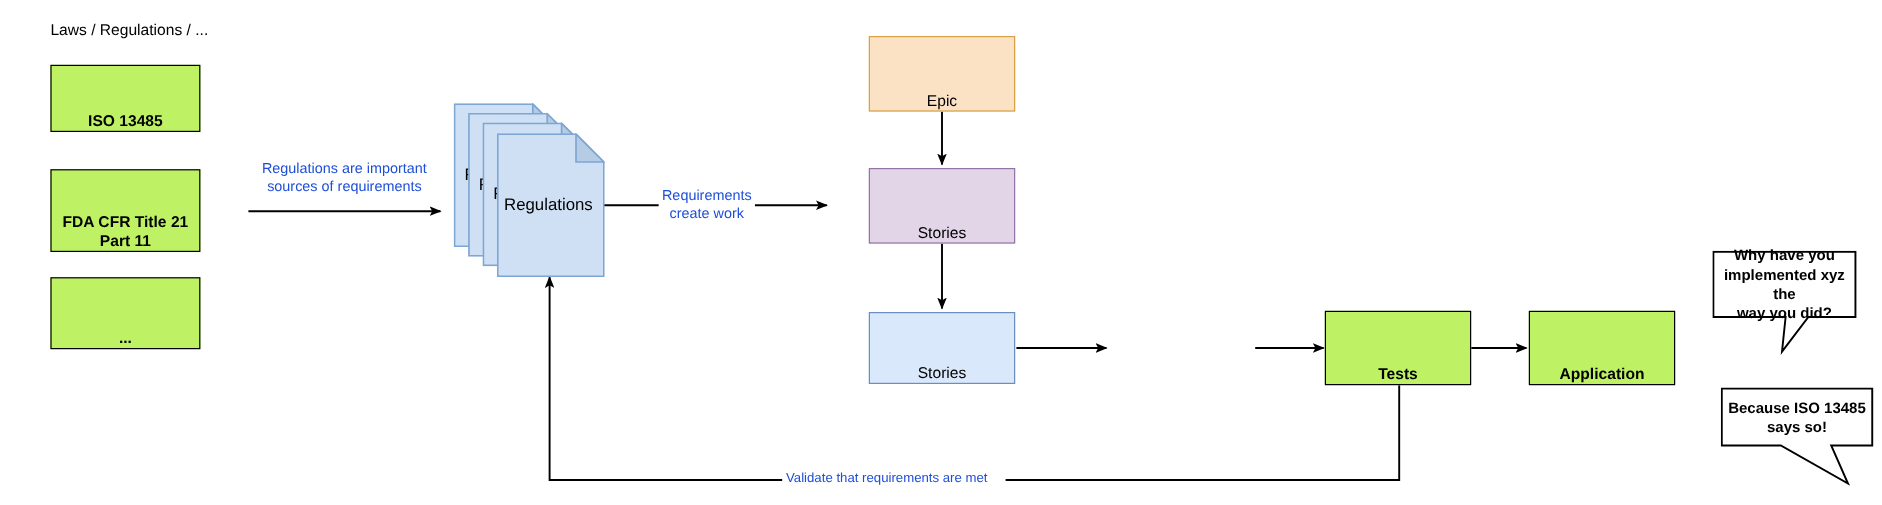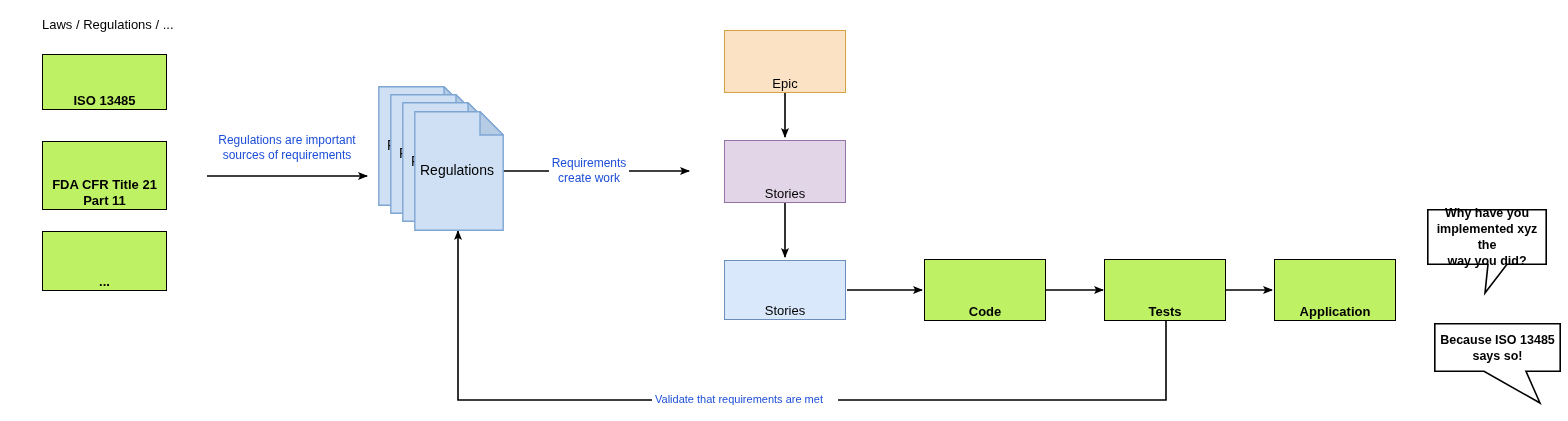--- a/index.html
+++ b/index.html
@@ -186,23 +186,20 @@
   <div class="node" style="left:724px; top:140px; width:122px; height:63px;
        background:#e1d5e7; border:1.6px solid #9673a6;">
     <span>Stories</span>
   </div>
 
   <div class="node" style="left:724px; top:260px; width:122px; height:60px;
        background:#dae8fc; border:1.6px solid #6c8ebf;">
     <span>Stories</span>
   </div>
 
-  <div class="node plain-box" style="left:924px; top:259px; width:122px; height:62px;">
-    <span>Code</span>
-  </div>
 
   <div class="node plain-box" style="left:1274px; top:259px; width:122px; height:62px;">
     <span>Application</span>
   </div>
 
   <div class="node plain-box" style="left:1104px; top:259px; width:122px; height:62px;">
     <span>Tests</span>
   </div>
 
   <div class="edge-label small" style="left:652px; top:393px;">Validate that requirements are met</div>

